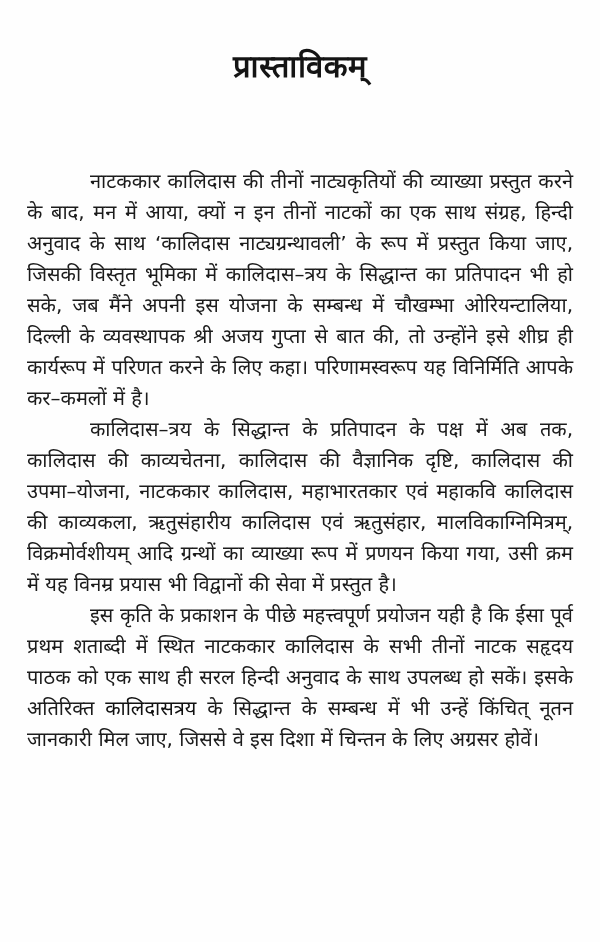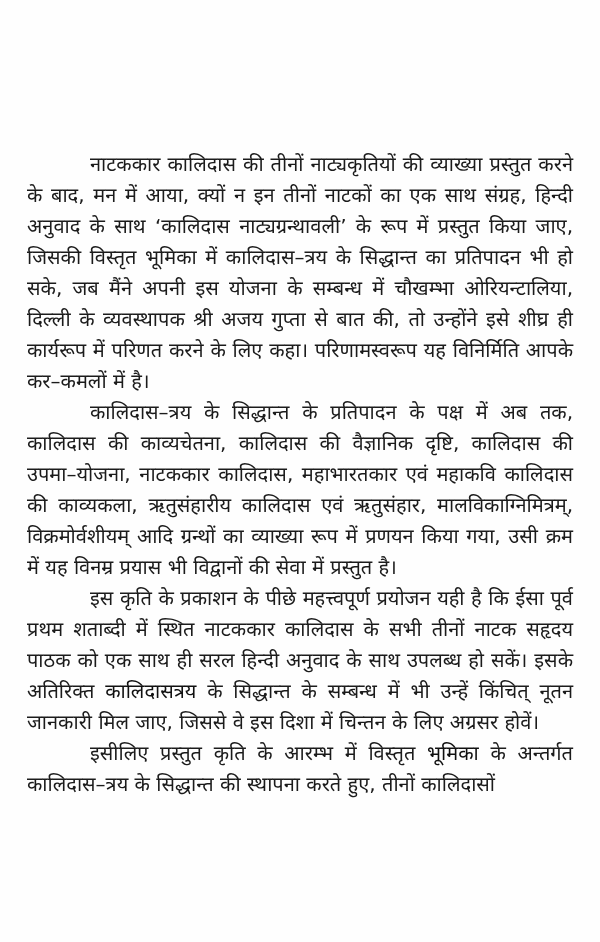--- a/index.html
+++ b/index.html
@@ -22,38 +22,38 @@
   }
   .title {
     margin: 14px 0 0 0;
     text-align: center;
     font-size: 31px;
     font-weight: 700;
     letter-spacing: 0.5px;
     color: #141414;
   }
   .body-text {
-    margin-top: 119px;
+    margin-top: 80px;
     font-size: 20px;
     line-height: 31px;
     text-align: justify;
     text-justify: inter-word;
   }
   .body-text p {
     margin: 0;
     text-indent: 63px;
   }
   .body-text strong {
     font-weight: 400;
     color: #101010;
   }
 </style>
 </head>
 <body>
 
 <div class="page">
+  <h1 class="title">प्रास्ताविकम्</h1>
   <div class="body-text">
       <p><span>नाटककार कालिदास की तीनों नाट्यकृतियों की व्याख्या प्रस्तुत करने के बाद, मन में आया, क्यों न इन तीनों नाटकों का एक साथ संग्रह, हिन्दी अनुवाद के साथ ‘कालिदास नाट्यग्रन्थावली’ के रूप में प्रस्तुत किया जाए, जिसकी विस्तृत भूमिका में कालिदास–त्रय के सिद्धान्त का प्रतिपादन भी हो सके, जब मैंने अपनी इस योजना के सम्बन्ध में चौखम्भा ओरियन्टालिया, दिल्ली के व्यवस्थापक श्री अजय गुप्ता से बात की, तो उन्होंने इसे शीघ्र ही कार्यरूप में परिणत करने के लिए कहा। परिणामस्वरूप यह विनिर्मिति आपके कर–कमलों में है।</span></p>
       <p><span>कालिदास–त्रय के सिद्धान्त के प्रतिपादन के पक्ष में अब तक, कालिदास की काव्यचेतना, कालिदास की वैज्ञानिक दृष्टि, कालिदास की उपमा–योजना, नाटककार कालिदास, महाभारतकार एवं महाकवि कालिदास की काव्यकला, ऋतुसंहारीय कालिदास एवं ऋतुसंहार, मालविकाग्निमित्रम्, विक्रमोर्वशीयम् आदि ग्रन्थों का व्याख्या रूप में प्रणयन किया गया, उसी क्रम में यह विनम्र प्रयास भी विद्वानों की सेवा में प्रस्तुत है।</span></p>
       <p><span>इस कृति के प्रकाशन के पीछे महत्त्वपूर्ण प्रयोजन यही है कि ईसा पूर्व प्रथम शताब्दी में स्थित नाटककार कालिदास के सभी तीनों नाटक सहृदय पाठक को एक साथ ही सरल हिन्दी अनुवाद के साथ उपलब्ध हो सकें। इसके अतिरिक्त </span><strong>कालिदासत्रय</strong><span> के सिद्धान्त के सम्बन्ध में भी उन्हें किंचित् नूतन जानकारी मिल जाए, जिससे वे इस दिशा में चिन्तन के लिए अग्रसर होवें।</span></p>
-      <p><span>इसीलिए प्रस्तुत कृति के आरम्भ में विस्तृत </span><strong>भूमिका</strong><span> के अन्तर्गत कालिदास–त्रय के सिद्धान्त की स्थापना करते हुए, तीनों कालिदासों</span></p>
     </div>
 </div>
 
 </body></html>

